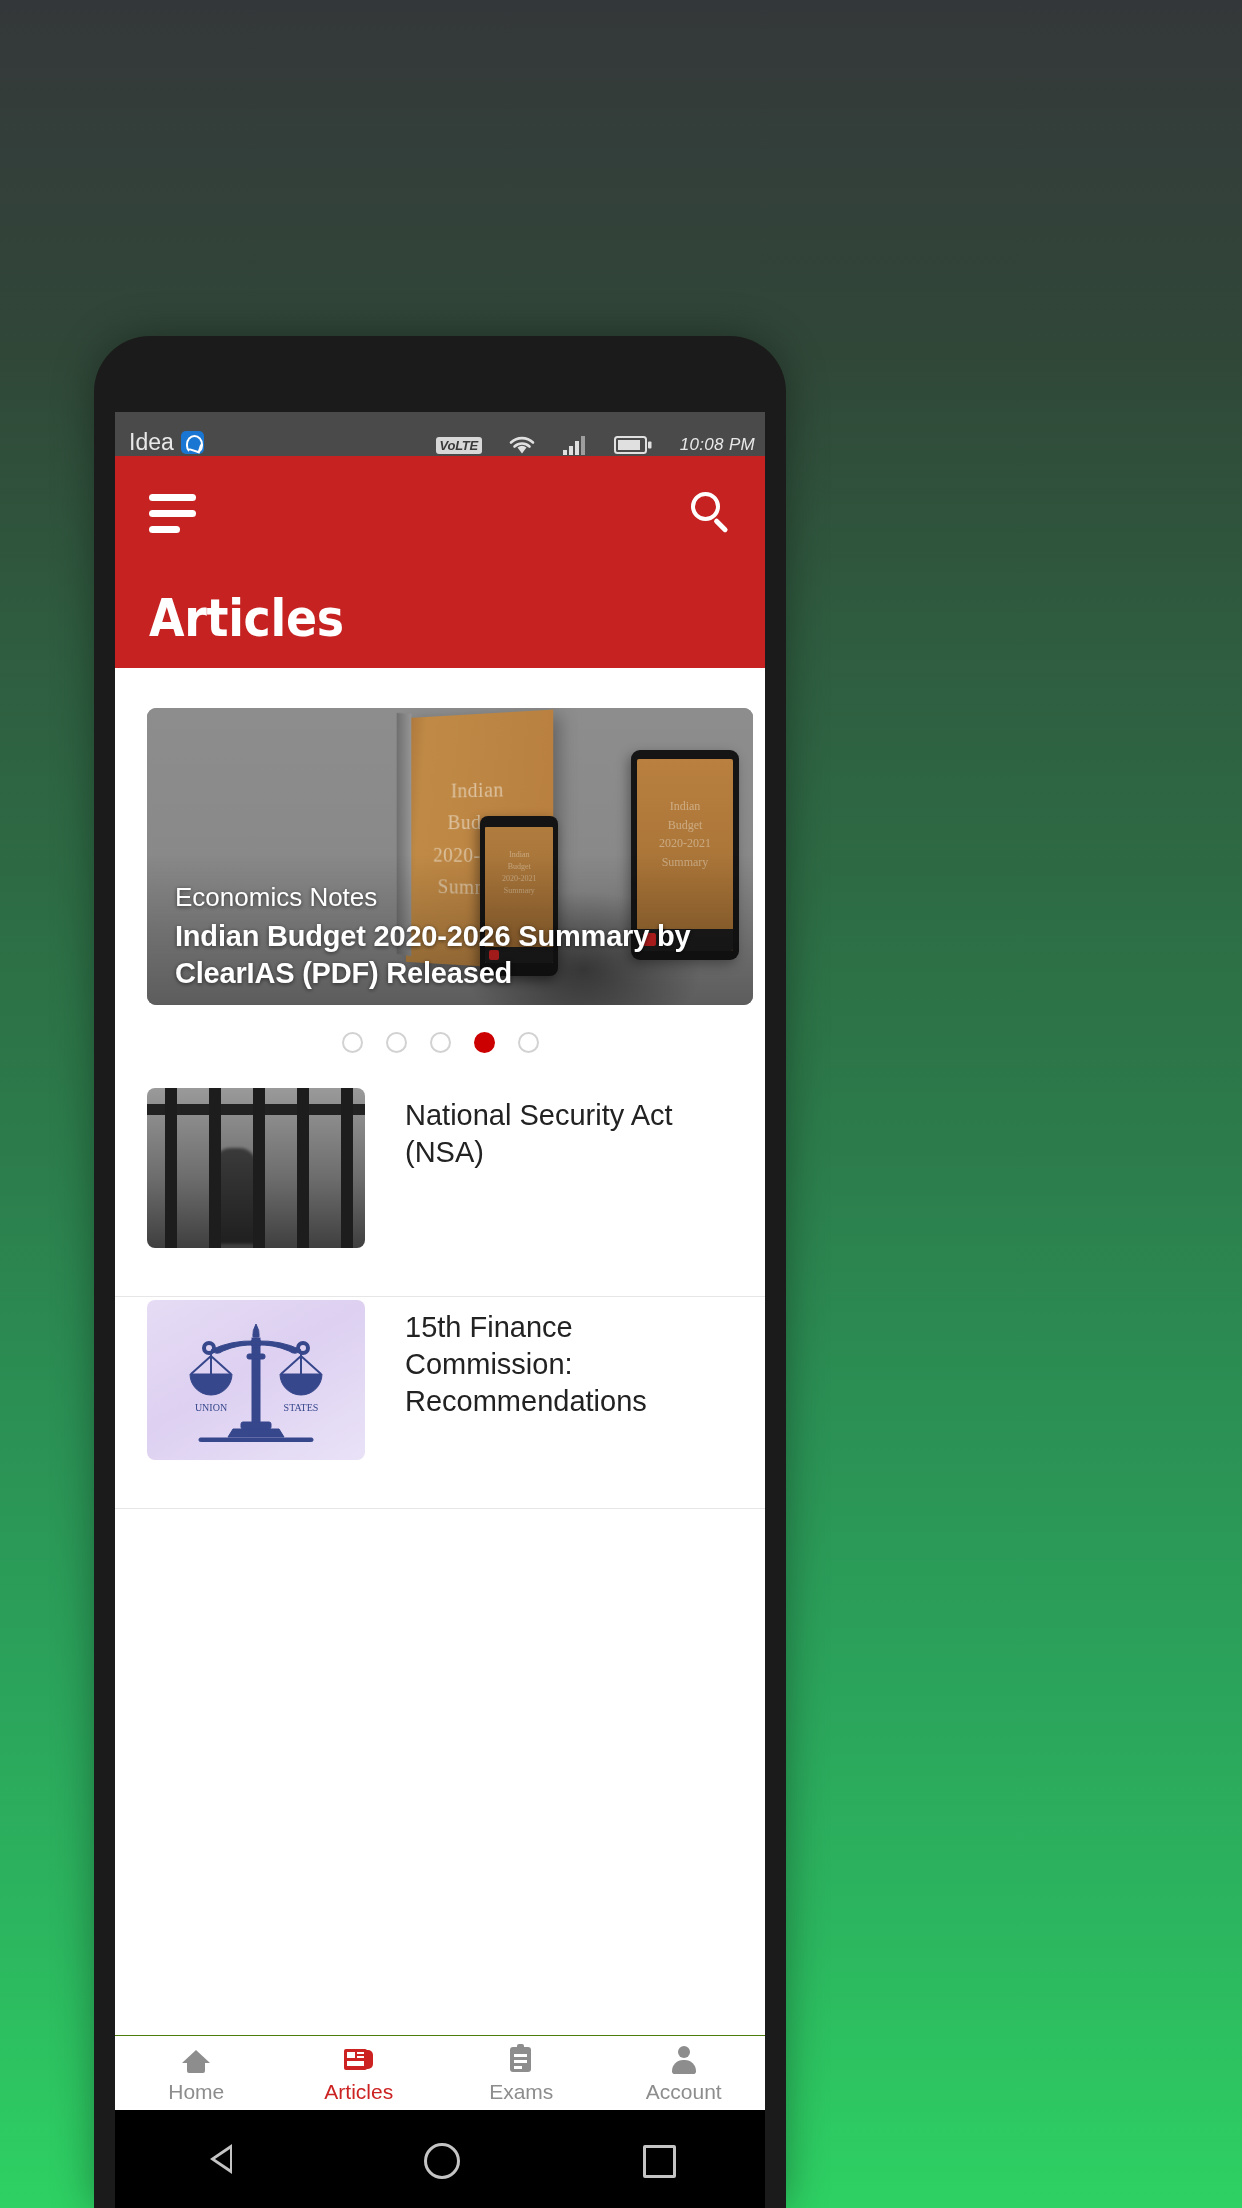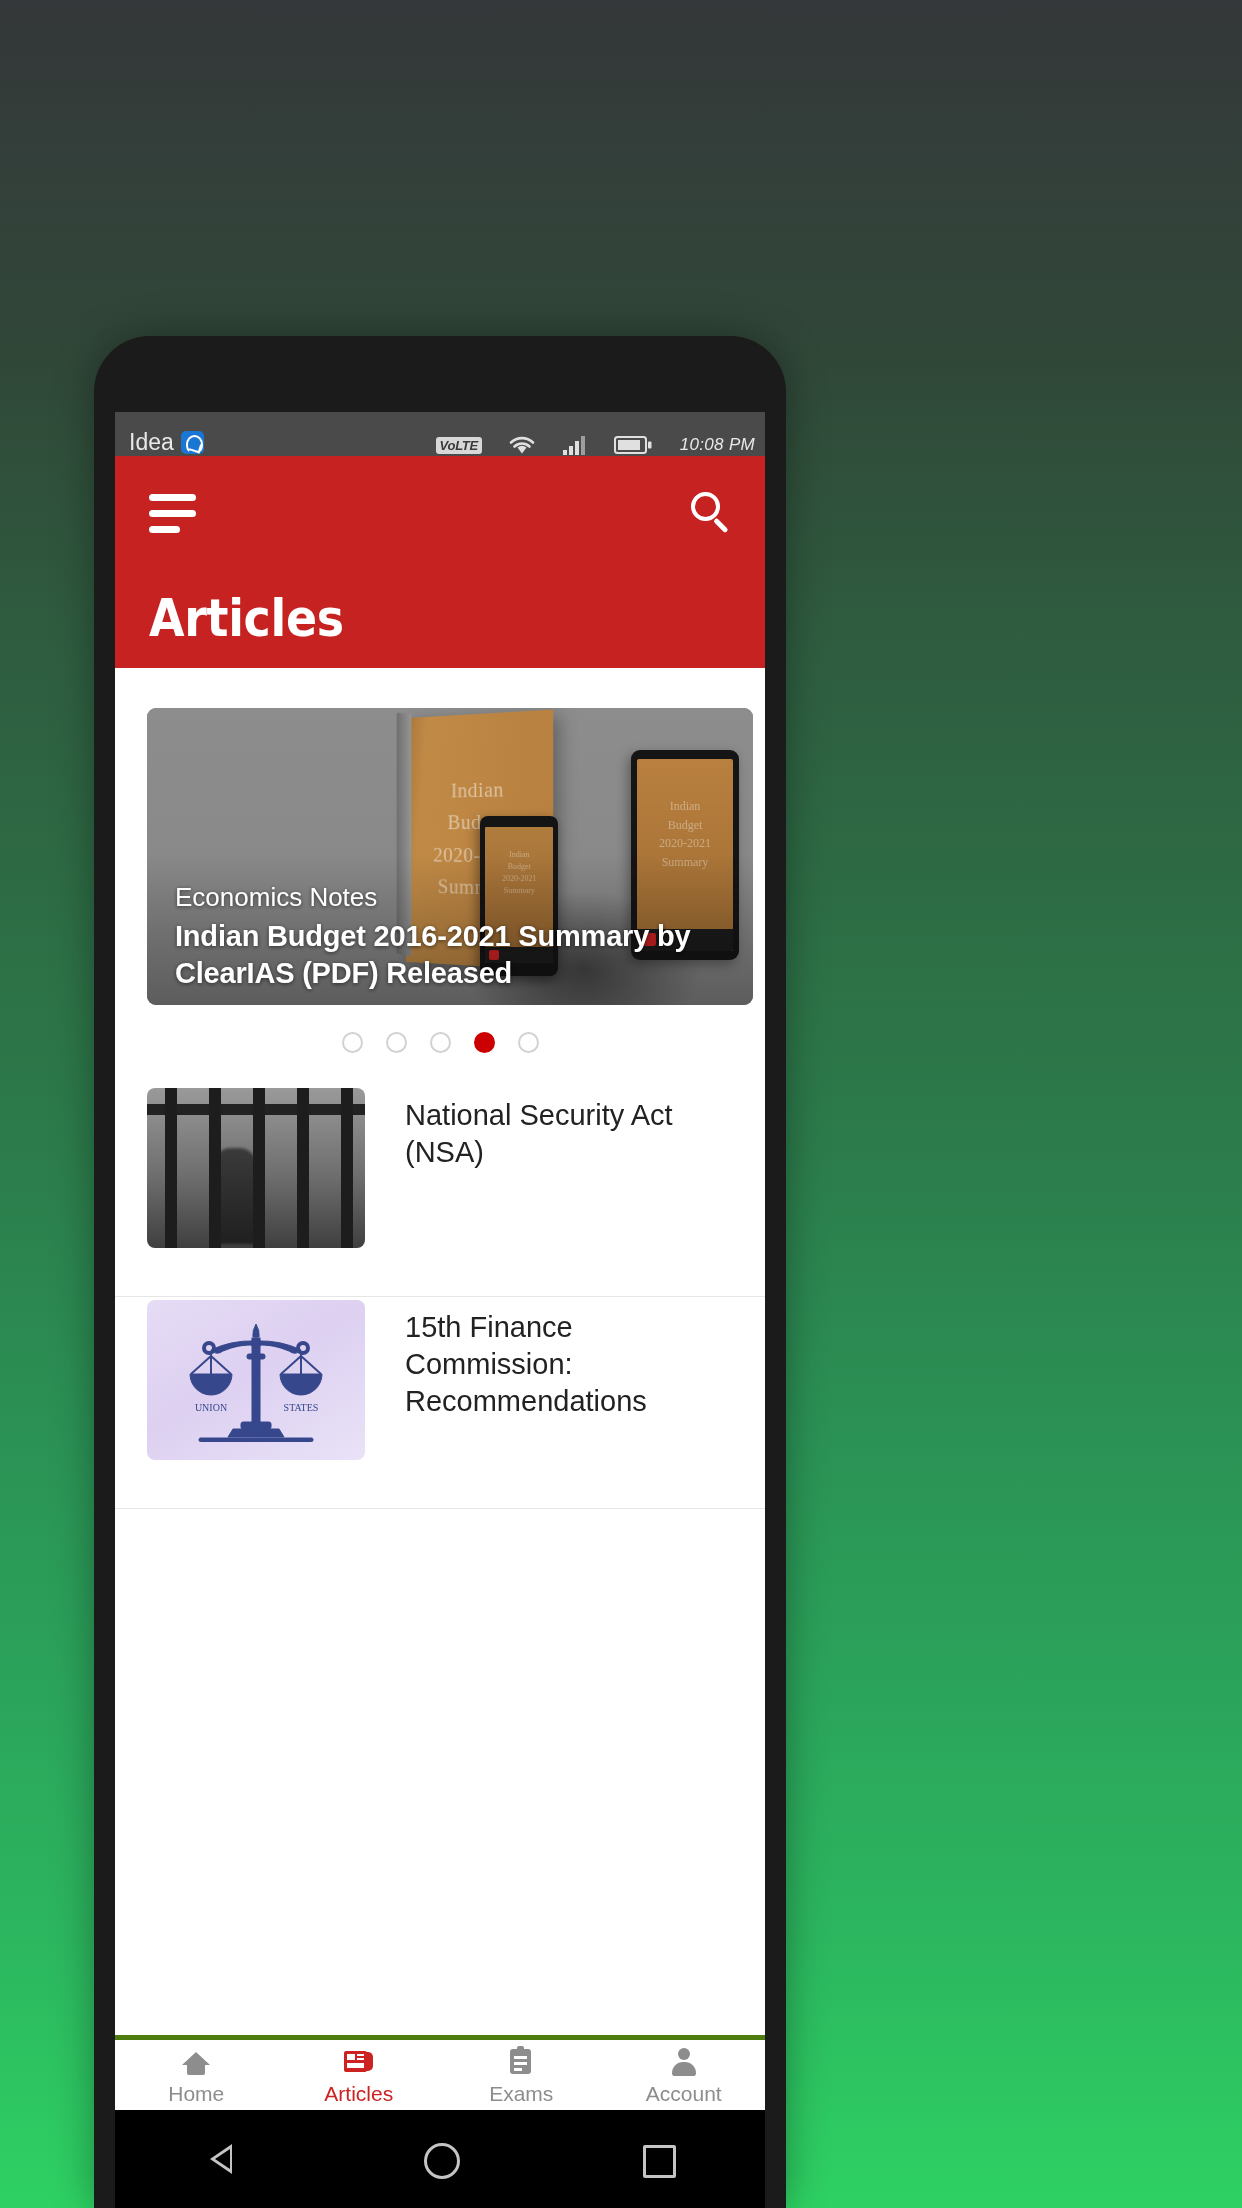--- a/index.html
+++ b/index.html
@@ -300,21 +300,21 @@
   .item-text {
     flex:1; padding:12px 0 0 40px;
     font-size:29px; color:#222222; line-height:1.28;
   }
 
   
   .bottomnav {
     position:absolute; left:0; bottom:98px;
     width:650px; height:75px;
     background:#ffffff;
-    border-top:5px solid #4d7c0f;
+    border-top:1px solid #4d7c0f;
     display:flex;
   }
   .nav-item {
     flex:1; display:flex; flex-direction:column; align-items:center;
     justify-content:center; gap:5px; cursor:pointer;
   }
   .nav-label { font-size:21px; color:#8d8d8d; }
   .nav-item.active .nav-label { color:#cc2222; }
   .nav-ico { width:32px; height:32px; position:relative; }
 
@@ -465,21 +465,21 @@
         <div class="hero-phone">
           <div class="hero-phone-screen">
             <div class="tt">Indian<br>Budget<br>2020-2021<br>Summary</div>
             <div class="bar"></div>
           </div>
         </div>
 
         <div class="hero-scrim"></div>
         <div class="hero-caption">
           <div class="hero-cat">Economics Notes</div>
-          <div class="hero-title">Indian Budget 2016-2021 Summary by ClearIAS (PDF) Released</div>
+          <div class="hero-title">Indian Budget 2020-2026 Summary by ClearIAS (PDF) Released</div>
         </div>
       </div>
 
       <div class="dots">
         <span class="dot"></span>
         <span class="dot"></span>
         <span class="dot"></span>
         <span class="dot active"></span>
         <span class="dot"></span>
       </div>

